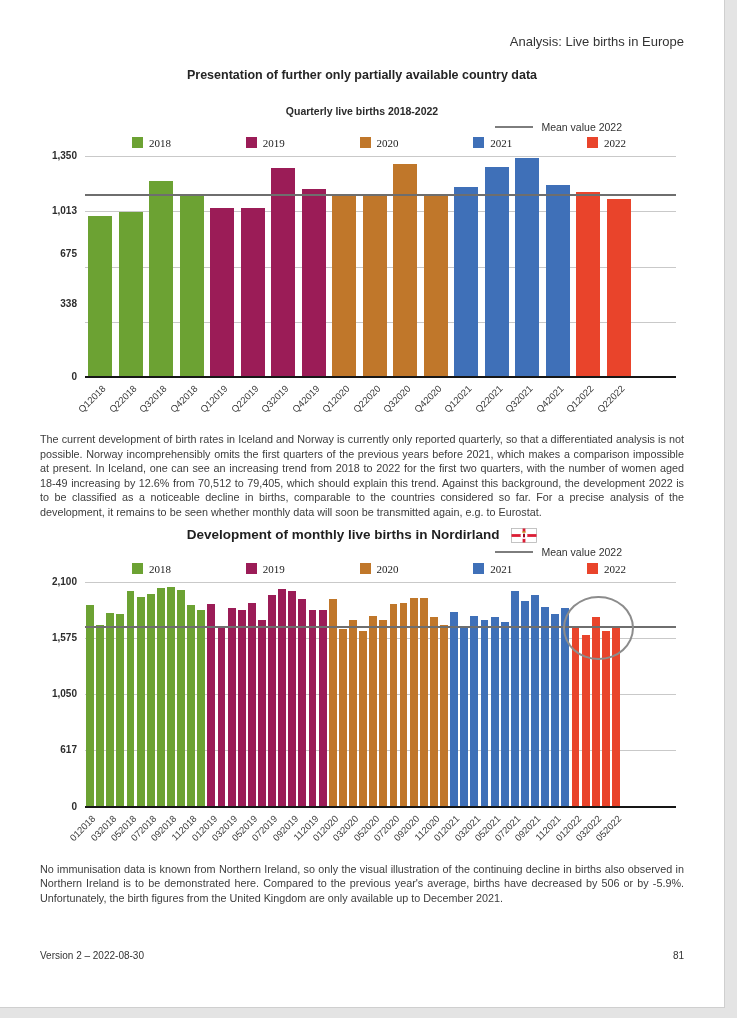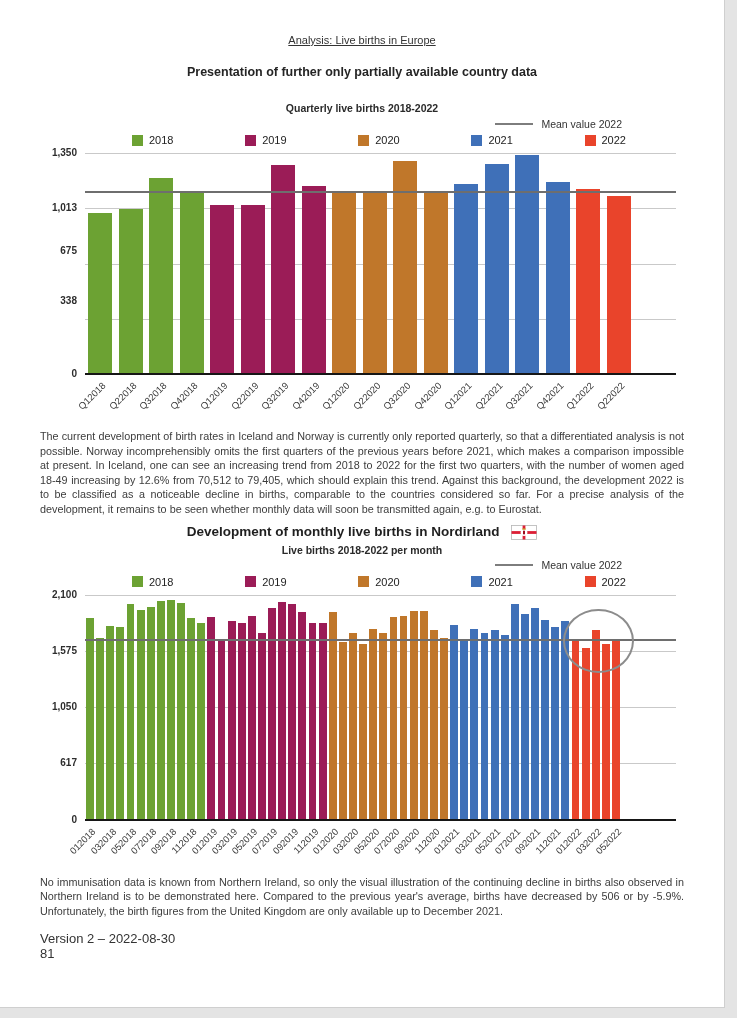--- a/index.html
+++ b/index.html
@@ -7,64 +7,63 @@
     width:737px;height:1018px;background:#e4e4e4;
     font-family:"Liberation Sans","DejaVu Sans",sans-serif;
     position:relative;overflow:hidden;
   }
   .page{
     position:absolute;left:0;top:0;width:724px;height:1007px;
     background:#ffffff;border-right:1px solid #cfcfcf;border-bottom:1px solid #cfcfcf;
   }
   .content{padding:0 40px;}
   .header-right{
-    margin-top:34px;text-align:center;font-size:11px;color:#333;
-    text-decoration:underline;
+    margin-top:34px;text-align:right;font-size:13px;color:#333;
   }
   .main-title{
     margin-top:19px;text-align:center;font-size:12.5px;font-weight:bold;color:#252525;
   }
   .chart-title{
     text-align:center;font-size:13.5px;font-weight:bold;color:#1f1f1f;
   }
   .chart-title .flag{vertical-align:middle;margin-left:8px;}
   .chart-subtitle{
     text-align:center;font-size:10.5px;font-weight:bold;color:#2a2a2a;margin-top:23px;
   }
   .mean-legend{
     display:flex;justify-content:flex-end;align-items:center;
     margin:3px 62px 0 0;font-size:10.5px;color:#333;height:13px;
   }
   .mline{display:inline-block;width:38px;height:2px;background:#7d7d7d;margin-right:8px;}
   .year-legend{
     display:flex;justify-content:space-between;align-items:center;
     margin:3px 58px 4px 92px;height:14px;
   }
-  .year-legend .li{display:flex;align-items:center;font-size:11px;color:#222;}
+  .year-legend .li{display:flex;align-items:flex-start;font-size:11px;color:#222;font-family:Liberation Serif, serif;}
   .year-legend .sw{display:inline-block;width:11px;height:11px;margin-right:6px;}
   .chart-wrap{position:relative;margin-top:6px;}
   .plot{position:absolute;left:45px;right:8px;top:0;}
   .plot .grid{position:absolute;left:0;right:0;height:1px;background:#c9c9c9;z-index:0;}
   .plot .axis0{position:absolute;left:0;right:0;bottom:-1px;height:2px;background:#161616;z-index:4;}
   .plot .bar{position:absolute;bottom:0;z-index:1;}
   .plot .meanline{position:absolute;left:0;right:0;height:2px;background:#6e6e6e;z-index:5;}
   .plot .ellipse{position:absolute;border:2.5px solid #8c8c8c;border-radius:50%;z-index:6;background:transparent;}
   .yaxis{position:absolute;left:0;top:0;width:40px;}
   .yaxis .ylab{position:absolute;right:3px;width:37px;text-align:right;font-size:10px;font-weight:bold;color:#2d2d2d;}
   .xaxis{position:absolute;left:45px;right:8px;}
   .xaxis .xt{
     position:absolute;top:6px;font-size:9.5px;color:#3a3a3a;white-space:nowrap;
     transform:rotate(-45deg);transform-origin:100% 0%;
   }
   .body-text{
     font-size:10.8px;line-height:14.6px;color:#3c3c3c;text-align:justify;margin:0;
   }
   .footer{
     position:absolute;left:40px;right:40px;bottom:46px;
-    display:flex;justify-content:space-between;font-size:13px;color:#333;flex-direction:column;
+    display:flex;justify-content:space-between;font-size:10px;color:#333;
   }
   .sec{margin:0;padding:0;}
 </style>
 </head>
 <body>
 
 <div class="page">
   <div class="content">
 
     <div class="header-right">Analysis: Live births in Europe</div>
@@ -163,21 +162,20 @@
         <span>Development of monthly live births in Nordirland</span>
         <svg class="flag" width="26" height="15" viewBox="0 0 26 15">
           <rect x="0.5" y="0.5" width="25" height="14" fill="#ffffff" stroke="#b5b5b5" stroke-width="0.8"></rect>
           <rect x="11.6" y="0.5" width="2.8" height="14" fill="#DC1E35"></rect>
           <rect x="0.5" y="6.1" width="25" height="2.8" fill="#DC1E35"></rect>
           <circle cx="13" cy="7.5" r="3.4" fill="#ffffff"></circle>
           <rect x="12" y="5.7" width="2" height="3.6" fill="#9B0A1E"></rect>
           <rect x="11.4" y="3.4" width="3.2" height="1.4" fill="#C9A227"></rect>
         </svg>
       </div>
-      <div class="chart-subtitle" style="margin-top:4px;">Live births 2018-2022 per month</div>
       <div class="mean-legend">
         <span class="mline"></span>
         <span>Mean value 2022</span>
       </div>
       <div class="year-legend" id="legend-1">
           <div class="li">
             <span class="sw" style="background: rgb(108, 162, 51);"></span>
             <span>2018</span>
           </div>
           <div class="li">

